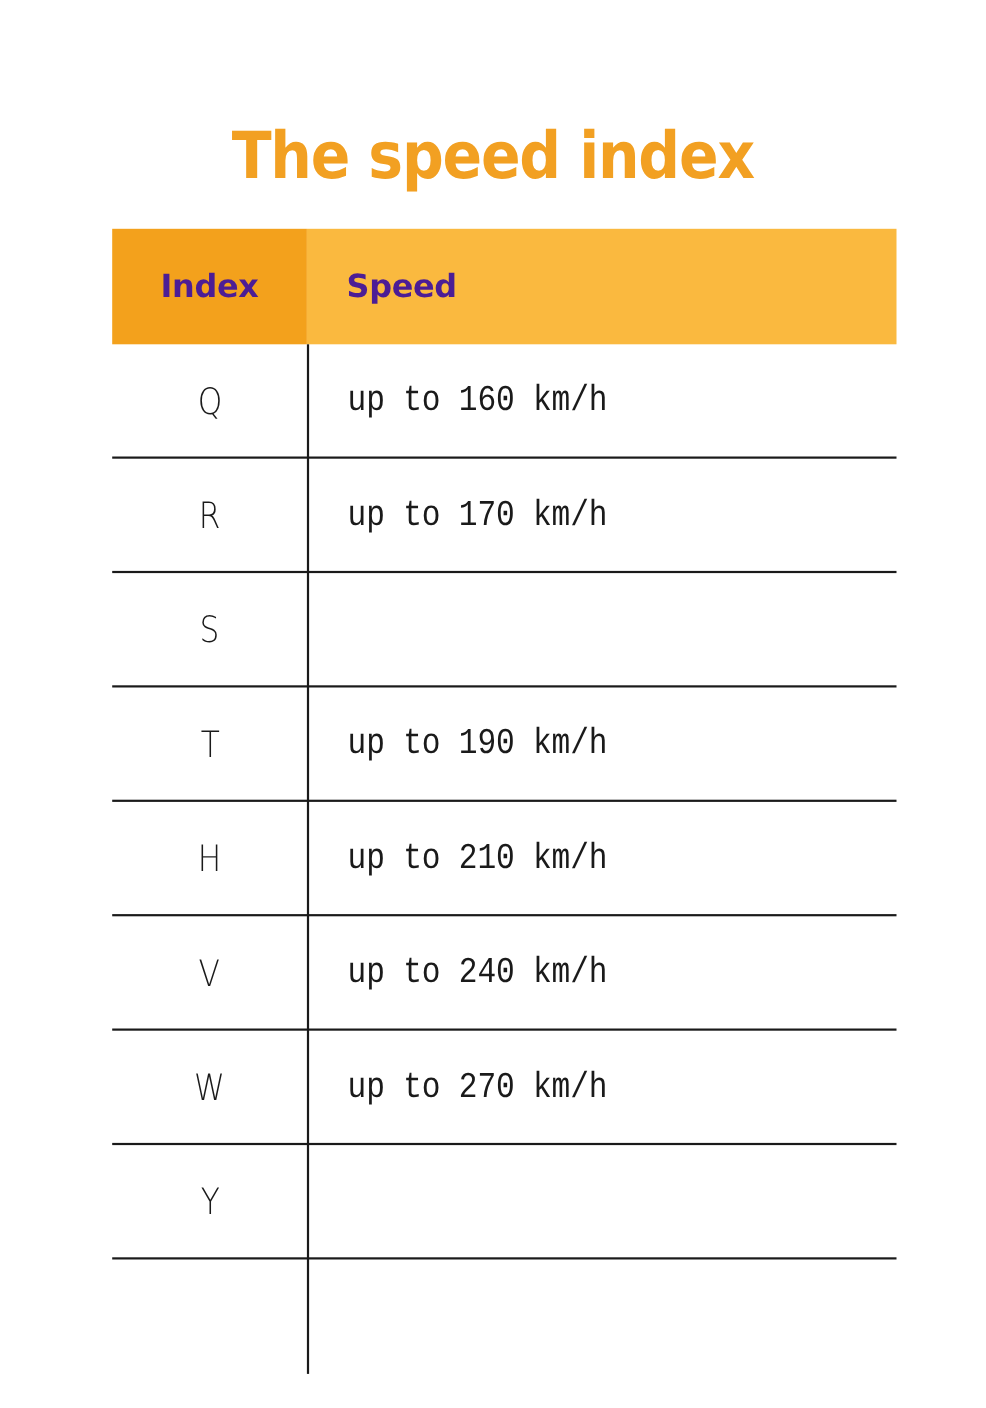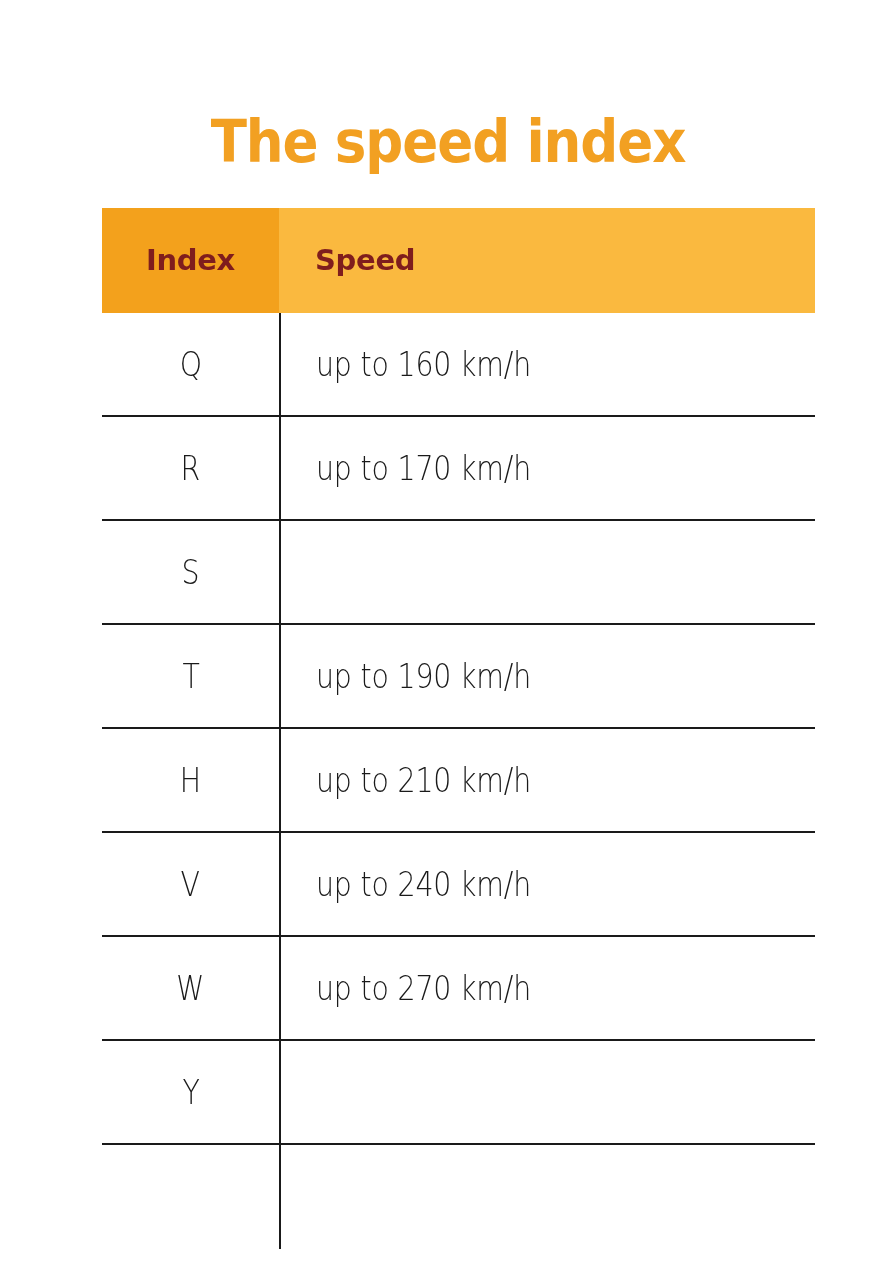--- a/index.html
+++ b/index.html
@@ -49,21 +49,21 @@
   }
 
   .thead {
     display: flex;
     height: 105px;
   }
   .th {
     display: flex;
     align-items: center;
     box-sizing: border-box;
-    color: #7f1d1d;
+    color: #4c1d95;
     font-family: "DejaVu Sans", sans-serif;
     font-weight: bold;
     font-size: 29px;
     letter-spacing: -0.3px;
   }
   .th-index {
     width: 177px;
     background: #F3A11C;
     justify-content: center;
     padding-bottom: 2px;
@@ -119,20 +119,21 @@
     justify-content: center;
   }
   .cell-index span {
     display: inline-block;
     transform: scaleX(0.86);
   }
   .cell-speed {
     width: 536px;
     justify-content: flex-start;
     padding-left: 37px;
+    font-family: Liberation Mono, monospace;
   }
   .cell-speed span {
     display: inline-block;
     transform: scaleX(0.86);
     transform-origin: left center;
     white-space: nowrap;
   }
 </style>
 </head>
 <body>

